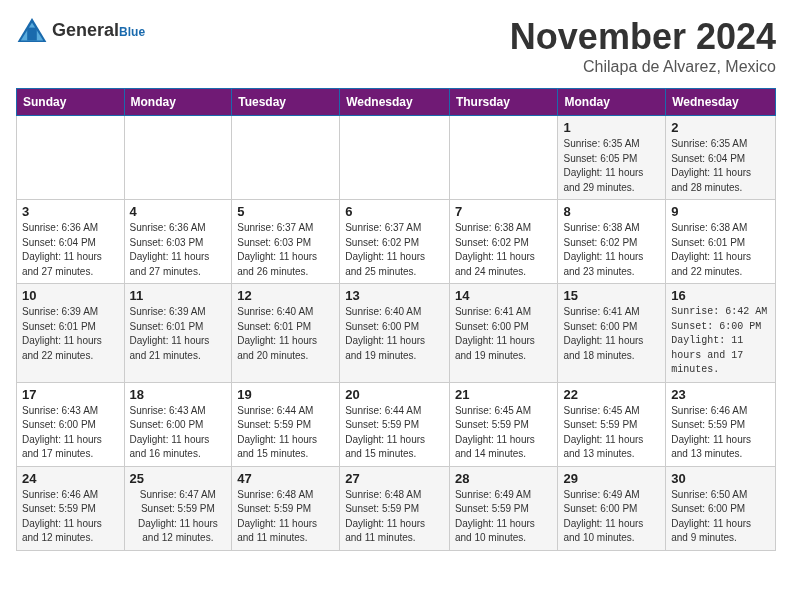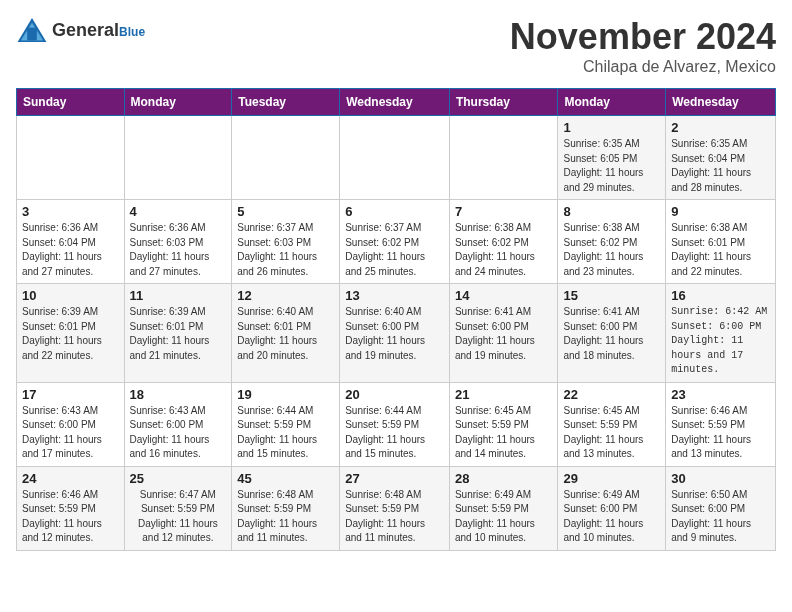--- a/index.html
+++ b/index.html
@@ -287,21 +287,21 @@
 Sunset: 5:59 PM
 Daylight: 11 hours and 12 minutes.</div>
         </td>
         <td>
           <div class="day-num">25</div>
           <div class="day-info" style="white-space: pre-line; text-align: center;">Sunrise: 6:47 AM
 Sunset: 5:59 PM
 Daylight: 11 hours and 12 minutes.</div>
         </td>
         <td>
-          <div class="day-num">45</div>
+          <div class="day-num">47</div>
           <div class="day-info" style="white-space: pre-line;">Sunrise: 6:48 AM
 Sunset: 5:59 PM
 Daylight: 11 hours and 11 minutes.</div>
         </td>
         <td>
           <div class="day-num">27</div>
           <div class="day-info" style="white-space: pre-line;">Sunrise: 6:48 AM
 Sunset: 5:59 PM
 Daylight: 11 hours and 11 minutes.</div>
         </td>

